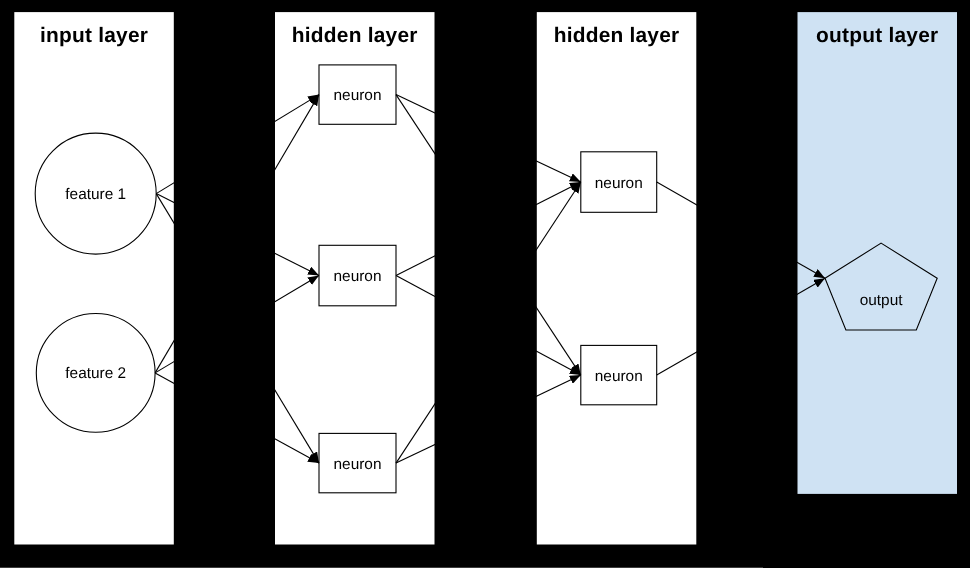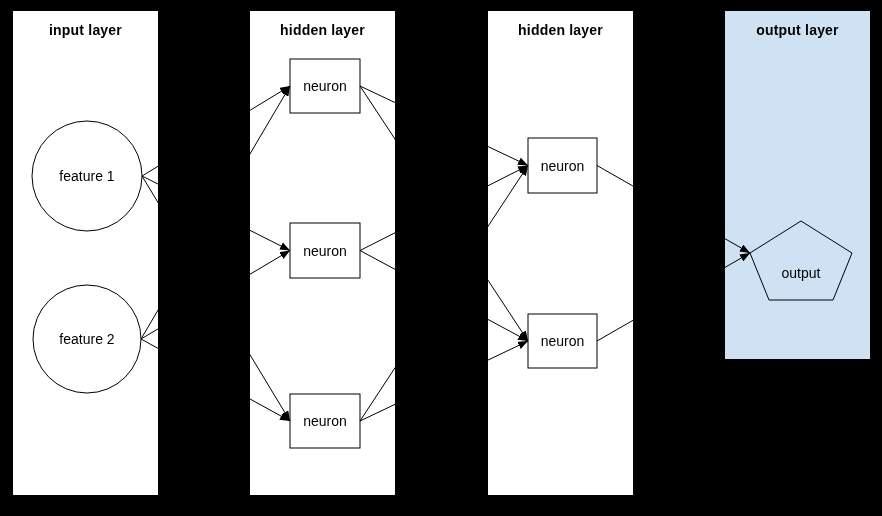--- a/index.html
+++ b/index.html
@@ -10,21 +10,21 @@
     height: 516px;
     overflow: hidden;
   }
   .layer-panel {
     position: absolute;
     box-sizing: border-box;
   }
   .layer-title {
     margin-top: 11px;
     text-align: center;
-    font-size: 14px;
+    font-size: 19px;
     font-weight: bold;
     letter-spacing: 0.2px;
   }
   svg.diagram {
     position: absolute;
     left: 0;
     top: 0;
   }
   svg.diagram text {
     font-family: "Liberation Sans", sans-serif;
@@ -41,21 +41,21 @@
   </div>
 
   <div class="layer-panel" style="left: 250px; top: 11px; width: 145px; height: 484px; background: rgb(255, 255, 255);">
     <div class="layer-title" style="color: rgb(0, 0, 0);">hidden layer</div>
   </div>
 
   <div class="layer-panel" style="left: 488px; top: 11px; width: 145px; height: 484px; background: rgb(255, 255, 255);">
     <div class="layer-title" style="color: rgb(0, 0, 0);">hidden layer</div>
   </div>
 
-  <div class="layer-panel" style="left: 725px; top: 11px; width: 145px; height: 348px; background: rgb(207, 226, 243);">
+  <div class="layer-panel" style="left: 725px; top: 11px; width: 145px; height: 438px; background: rgb(207, 226, 243);">
     <div class="layer-title" style="color: rgb(0, 0, 0);">output layer</div>
   </div>
 
   <svg class="diagram" width="882" height="516">
     <defs>
       <marker id="arrowhead" viewBox="0 0 10 8" refX="10" refY="4" markerWidth="10" markerHeight="8" orient="auto">
         <path d="M0,0 L10,4 L0,8 z" fill="#000000"></path>
       </marker>
     </defs>
     <g>

